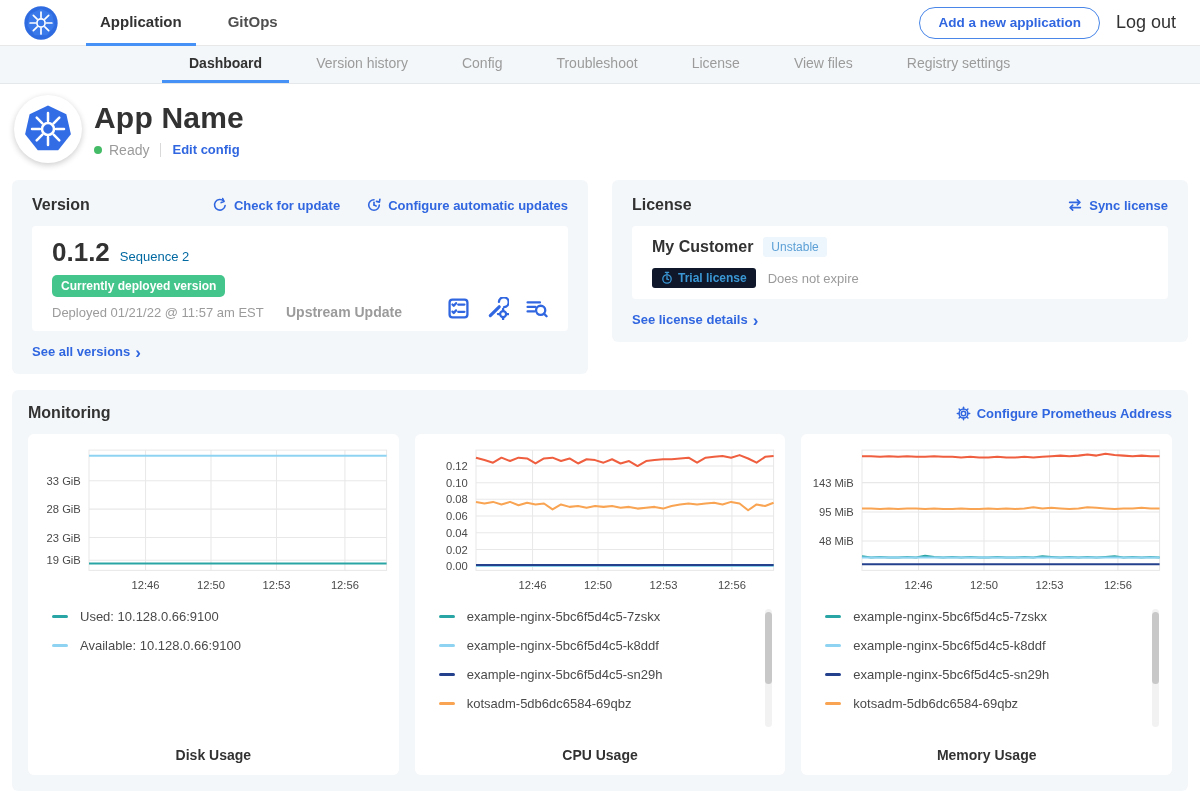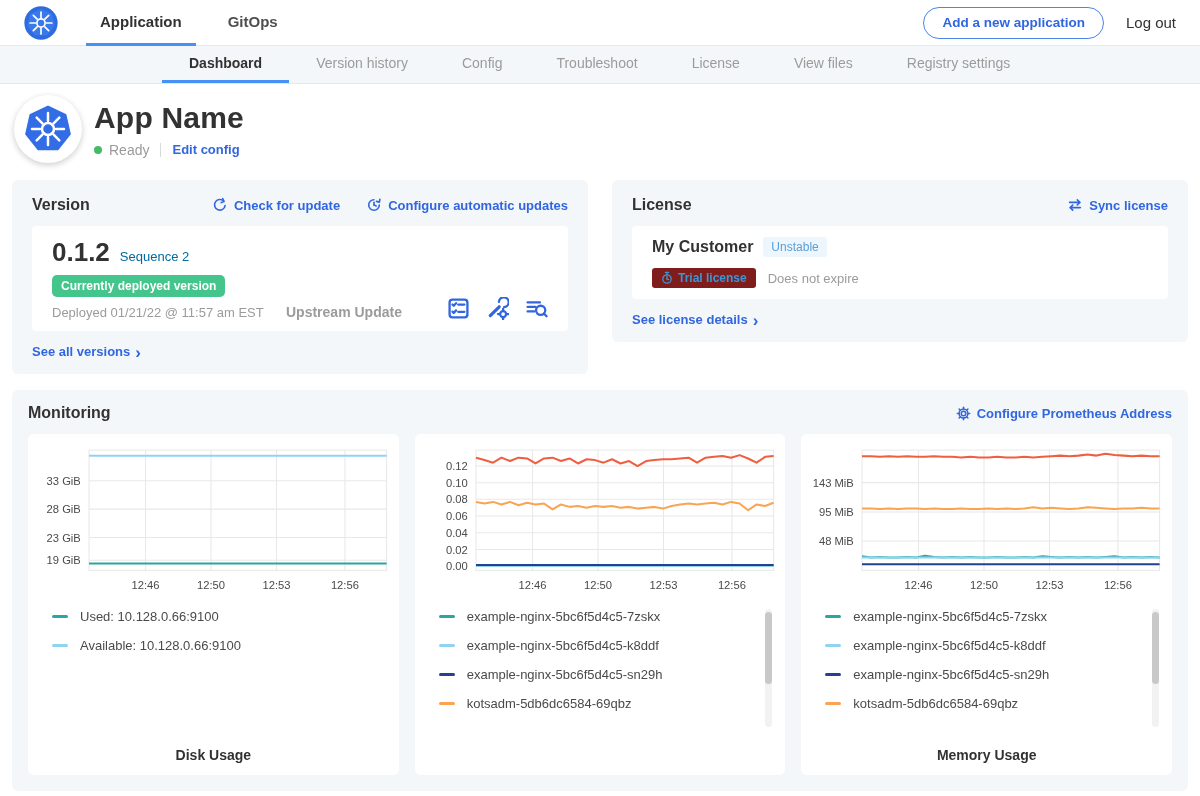--- a/index.html
+++ b/index.html
@@ -9,21 +9,21 @@
     font-family:"Liberation Sans", sans-serif; color:#323232;
   }
   
   .topnav { height:46px; display:flex; align-items:center; padding:0 24px; background:#fff; border-bottom:1px solid #e8e8e8; }
   .logo-wrap { width:34px; height:34px; flex:none; }
   .nav-tabs { display:flex; height:46px; margin-left:28px; }
   .nav-tab { height:46px; display:flex; align-items:center; padding:0 14px; margin-right:18px; font-size:15px; font-weight:bold; color:#4f4f4f; border-bottom:3px solid transparent; cursor:pointer; }
   .nav-tab.active { color:#323232; border-bottom-color:#4591f5; }
   .topnav-spacer { flex:1; }
   .add-btn { height:32px; border:1px solid #4986e8; border-radius:17px; background:#fff; color:#3066e0; font-size:13.5px; font-weight:bold; padding:0 18px; cursor:pointer; font-family:inherit; }
-  .logout { margin-left:22px; font-size:15px; color:#323232; cursor:pointer;text-align:right; }
+  .logout { margin-left:16px; font-size:18px; color:#323232; cursor:pointer;text-align:right; }
   
   .subnav { height:38px; background:#f4f7f9; border-bottom:1px solid #e4e8ea; display:flex; padding-left:162px; }
   .subnav-tab { padding:0 27px; display:flex; align-items:center; font-size:14px; color:#9b9b9b; border-bottom:3px solid transparent; cursor:pointer; }
   .subnav-tab.active { color:#323232; font-weight:bold; border-bottom-color:#4591f5; }
   
   .app-header { display:flex; align-items:center; padding:11px 0 11px 14px; }
   .app-icon { width:68px; height:68px; border-radius:50%; background:#fff; box-shadow:0 2px 6px rgba(0,0,0,.2); display:flex; align-items:center; justify-content:center; flex:none; }
   .app-info { margin-left:12px; }
   .app-title { font-size:30px; font-weight:bold; margin:0; color:#323232; letter-spacing:.2px; }
   .status-row { display:flex; align-items:center; margin-top:7px; }
@@ -48,21 +48,21 @@
   .deployed { font-size:13px; color:#9b9b9b; margin-top:8px; }
   .source-col { flex:1; font-size:14px; font-weight:bold; color:#9b9b9b; padding-left:6px; }
   .ver-icons { display:flex; gap:16px; align-items:center; }
   .ver-icons svg { cursor:pointer; }
   .see-link { margin-top:13px; font-size:13px; font-weight:bold; color:#3066e0; display:inline-flex; align-items:flex-end; gap:5px; cursor:pointer; }
   .chev { font-size:17px; line-height:12px; font-weight:bold; }
   .lic-row1 { display:flex; align-items:center; }
   .customer { font-size:16px; font-weight:bold; color:#323232; }
   .chan-badge { margin-left:10px; background:#edf6fc; color:#5b9fd6; font-size:12px; padding:3px 8px; border-radius:3px; }
   .lic-row2 { margin-top:11px; display:flex; align-items:center; }
-  .trial-badge { background:#7f1d1d; color:#3a97d4; font-size:12px; font-weight:bold; padding:3px 9px; border-radius:3px; display:inline-flex; gap:5px; align-items:center; }
+  .trial-badge { background:#0f172a; color:#3a97d4; font-size:12px; font-weight:bold; padding:3px 9px; border-radius:3px; display:inline-flex; gap:5px; align-items:center; }
   .expiry { margin-left:12px; font-size:13px; color:#9b9b9b; }
   
   .monitoring { margin:16px 12px 0; background:#f4f7f9; border-radius:6px; padding:14px 16px 16px; }
   .charts-row { display:flex; gap:16px; margin-top:12px; }
   .chart-card { flex:1; background:#fff; border-radius:6px; padding:10px 8px 12px; display:flex; flex-direction:column; }
   .chart-svg { width:100%; height:auto; display:block; }
   .legend { position:relative; height:124px; margin-top:12px; padding-left:16px; overflow:hidden; }
   .legend-item { display:flex; align-items:center; gap:12px; margin-bottom:13px; font-size:13px; color:#4a4a4a; height:16px; cursor:pointer; }
   .dash { width:16px; height:3px; border-radius:2px; flex:none; }
   .scrollbar { position:absolute; top:0; right:5px; width:7px; height:118px; background:#f2f2f2; border-radius:4px; }
@@ -353,20 +353,21 @@
           </div>
           <div class="legend-item">
             <span class="dash" style="background: rgb(36, 65, 142);"></span>
             <span>example-nginx-5bc6f5d4c5-sn29h</span>
           </div>
           <div class="legend-item">
             <span class="dash" style="background: rgb(249, 164, 82);"></span>
             <span>kotsadm-5db6dc6584-69qbz</span>
           </div>
         </div>
+      <div class="chart-title">CPU Usage</div>
     </div>
 
     <div class="chart-card">
       <svg class="chart-svg" viewBox="0 0 348 150">
           <rect x="52" y="6" width="292" height="118" fill="none" stroke="#e8e8e8"></rect>
           <line x1="52" y1="37.9" x2="344" y2="37.9" stroke="#e8e8e8"></line>
           <text x="44" y="41.9" text-anchor="end" font-size="11" fill="#4a4a4a">143 MiB</text>
           <line x1="52" y1="66.8" x2="344" y2="66.8" stroke="#e8e8e8"></line>
           <text x="44" y="70.8" text-anchor="end" font-size="11" fill="#4a4a4a">95 MiB</text>
           <line x1="52" y1="95.1" x2="344" y2="95.1" stroke="#e8e8e8"></line>

